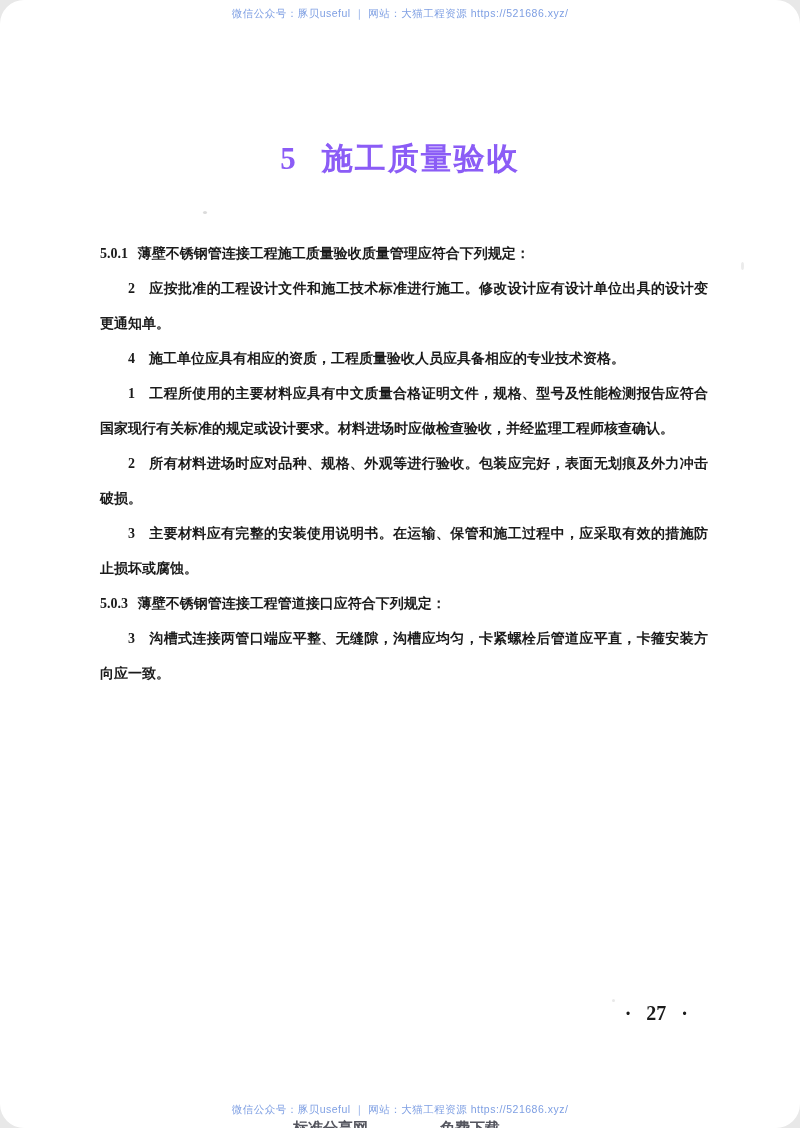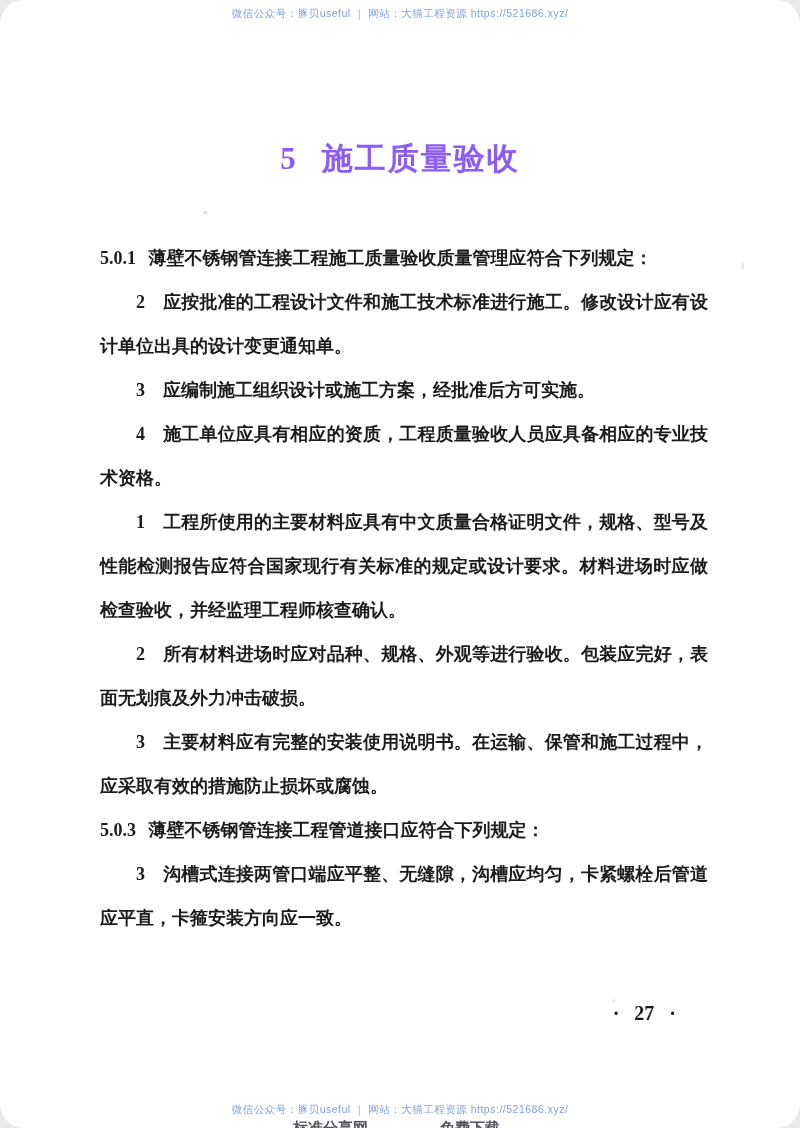--- a/index.html
+++ b/index.html
@@ -25,32 +25,32 @@
   .chapter-title {
     position:absolute; top:138px; left:0; width:100%;
     text-align:center;
     font-size:31px; font-weight:700;
     letter-spacing:2px;
     color:#8b5cf6;
   }
   .chapter-title .num { margin-right:26px; letter-spacing:0; }
   .content {
     position:absolute; left:100px; top:236px; width:608px;
-    font-size:18px; line-height:44px;
+    font-size:14px; line-height:35px;
     text-align:justify; text-justify:inter-character;
     font-weight:700;
     color:#1b1b1b;
   }
   .content p { margin:0; padding:0; }
   p.clause { text-indent:0; }
   p.item { text-indent:2em; }
   .cnum { font-weight:700; margin-right:0.7em; font-family:"Liberation Serif","DejaVu Serif",serif; }
   .inum { font-weight:700; margin-right:1em; }
   .page-number {
-    position:absolute; top:1002px; right:124px;
+    position:absolute; top:1002px; right:112px;
     font-size:20px; font-weight:700;
     word-spacing:10px;
     color:#1b1b1b;
     text-align:right;
   }
   .footer-partial {
     position:absolute; top:1119px;
     font-size:15px; color:#54555e;
     font-weight:600;
     font-family:"Liberation Sans","DejaVu Sans",sans-serif;
@@ -70,21 +70,20 @@
   <div class="watermark top">微信公众号：豚贝useful ｜ 网站：大猫工程资源 https://521686.xyz/</div>
 
   <div class="chapter-title">
     <span class="num">5</span><span>施工质量验收</span>
   </div>
 
   <div class="content">
 
     <p class="clause"><span class="cnum">5.0.1</span><span>薄壁不锈钢管连接工程施工质量验收质量管理应符合下列规定：</span></p>
     <p class="item"><span class="inum">2</span><span>应按批准的工程设计文件和施工技术标准进行施工。修改设计应有设计单位出具的设计变更通知单。</span></p>
-    <p class="item"><span class="inum">3</span><span>应编制施工组织设计或施工方案，经批准后方可实施。</span></p>
     <p class="item"><span class="inum">4</span><span>施工单位应具有相应的资质，工程质量验收人员应具备相应的专业技术资格。</span></p>
 
     <p class="item"><span class="inum">1</span><span>工程所使用的主要材料应具有中文质量合格证明文件，规格、型号及性能检测报告应符合国家现行有关标准的规定或设计要求。材料进场时应做检查验收，并经监理工程师核查确认。</span></p>
     <p class="item"><span class="inum">2</span><span>所有材料进场时应对品种、规格、外观等进行验收。包装应完好，表面无划痕及外力冲击破损。</span></p>
     <p class="item"><span class="inum">3</span><span>主要材料应有完整的安装使用说明书。在运输、保管和施工过程中，应采取有效的措施防止损坏或腐蚀。</span></p>
 
     <p class="clause"><span class="cnum">5.0.3</span><span>薄壁不锈钢管连接工程管道接口应符合下列规定：</span></p>
     <p class="item"><span class="inum">3</span><span>沟槽式连接两管口端应平整、无缝隙，沟槽应均匀，卡紧螺栓后管道应平直，卡箍安装方向应一致。</span></p>
 
   </div>

